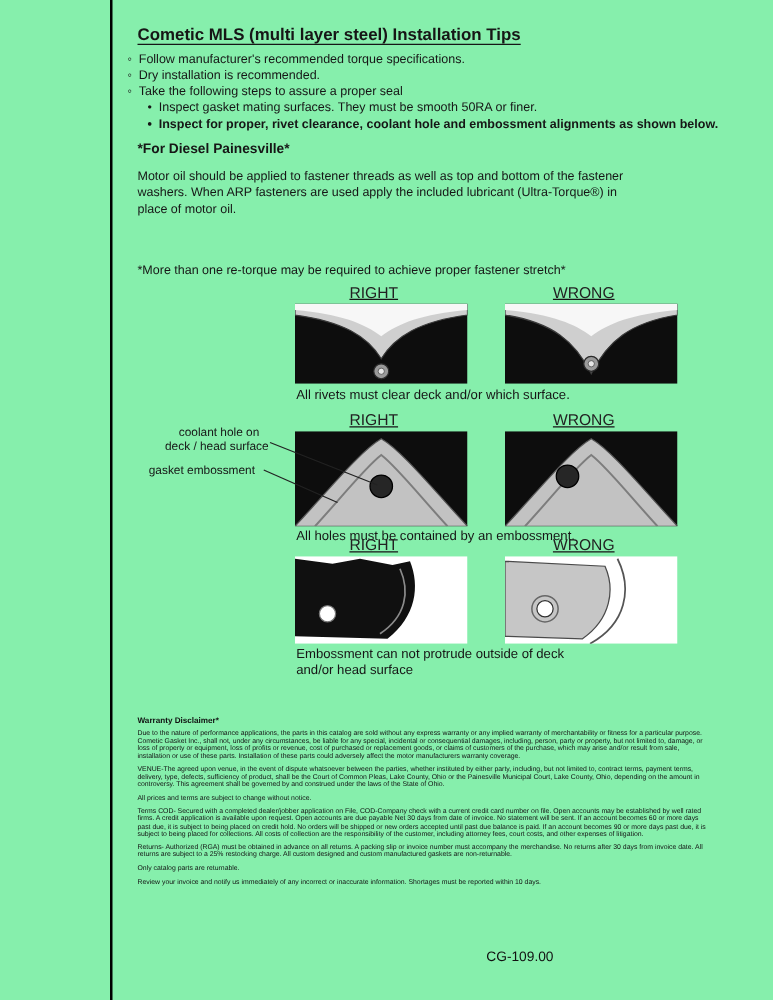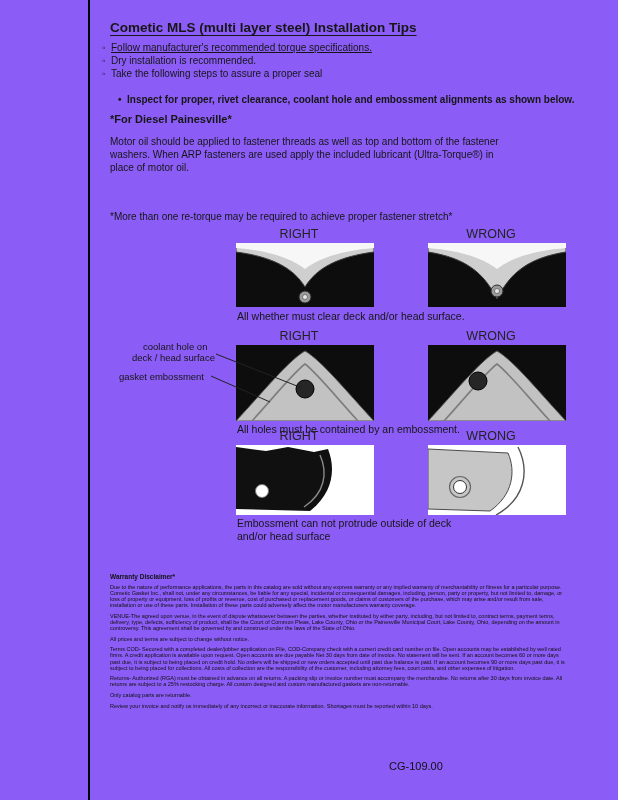--- a/index.html
+++ b/index.html
@@ -1,42 +1,42 @@
 <!DOCTYPE html>
 <html><head>
 <meta charset="utf-8">
 <style>
   html,body{margin:0;padding:0;background:#ffffff;}
   .page{
-    position:relative;width:618px;height:800px;background:#8b5cf6;
+    position:relative;width:618px;height:800px;background:#86efac;
     font-family:"Liberation Sans", sans-serif;color:#161616;overflow:hidden;
   }
   .left-rule{position:absolute;left:88px;top:0;width:2px;height:800px;background:#000;}
   .title{
     position:absolute;left:110px;top:20px;margin:0;
     font-size:13.5px;font-weight:bold;text-decoration:underline;text-underline-offset:3px;
   }
   .bullet,.subbullet{position:absolute;font-size:10px;line-height:12px;white-space:nowrap;}
   .bullet{left:102px;}
   .subbullet{left:118px;}
   .marker{display:inline-block;width:9px;}
-  .b1{top:42px;text-decoration:underline;}.b2{top:55px;}.b3{top:68px;}
+  .b1{top:42px;}.b2{top:55px;}.b3{top:68px;}
   .s1{top:81px;}.s2{top:94px;font-weight:bold;}
   .diesel{position:absolute;left:110px;top:113px;margin:0;font-size:11px;font-weight:bold;}
   .para{position:absolute;left:110px;margin:0;font-size:10px;line-height:13px;}
   .p1{top:135px;width:408px;}
   .p2{top:168px;width:400px;}
   .p3{top:210px;width:420px;}
   .diag-row{position:absolute;left:236px;width:282px;}
   .row1{top:227px;}
   .row2{top:329px;}
   .row3{top:429px;}
-  .dcol{position:absolute;top:0;width:126px;}
+  .dcol{position:absolute;top:0;width:126px;text-decoration:underline;}
   .dcol.right{left:0;}
-  .dcol.wrong{left:156px;padding-left:36px;}
+  .dcol.wrong{left:132px;padding-left:36px;}
   .dlabel{height:16px;text-align:center;font-size:12.5px;line-height:15px;color:#222;}
   .dcol svg{display:block;}
   .caption{position:absolute;left:237px;font-size:10.5px;line-height:12.5px;}
   .cap1{top:310px;width:280px;}
   .cap2{top:423px;width:280px;}
   .cap3{top:517px;width:236px;}
   .callout{position:absolute;font-size:9.5px;line-height:11px;white-space:nowrap;}
   .c1l1{left:143px;top:341px;}
   .c1l2{left:132px;top:352px;}
   .c2{left:119px;top:371px;}
@@ -56,20 +56,23 @@
 
   <div class="bullet b1">
     <span class="marker">◦</span><span>Follow manufacturer's recommended torque specifications.</span>
   </div>
   <div class="bullet b2">
     <span class="marker">◦</span><span>Dry installation is recommended.</span>
   </div>
   <div class="bullet b3">
     <span class="marker">◦</span><span>Take the following steps to assure a proper seal</span>
   </div>
+  <div class="subbullet s1">
+    <span class="marker">•</span><span>Inspect gasket mating surfaces.  They must be smooth 50RA or finer.</span>
+  </div>
   <div class="subbullet s2">
     <span class="marker">•</span><span>Inspect for proper, rivet clearance, coolant hole and embossment alignments as shown below.</span>
   </div>
 
   <h2 class="diesel">*For Diesel Painesville*</h2>
   <p class="para p1">Motor oil should be applied to fastener threads as well as top and bottom of the fastener washers. When ARP fasteners are used apply the included lubricant (Ultra-Torque®) in place of motor oil.</p>
   <p class="para p3">*More than one re-torque may be required to achieve proper fastener stretch*</p>
 
   <div class="diag-row row1">
     <div class="dcol right">
@@ -86,21 +89,21 @@
       <div class="dlabel">WRONG</div>
       <svg width="138" height="64" viewBox="0 0 138 64">
         <rect width="138" height="64" fill="#0d0d0d"></rect>
         <path d="M0,0 H138 V9 C100,15 82,30 69,56 C56,30 38,15 0,9 Z" fill="#cfcfcf" stroke="#3a3a3a" stroke-width="1"></path>
         <path d="M0,0 H138 V5 C102,8 82,16 69,26 C56,16 36,8 0,5 Z" fill="#f7f7f7"></path>
         <circle cx="69" cy="48" r="6" fill="#9a9a9a" stroke="#2a2a2a"></circle>
         <circle cx="69" cy="48" r="2.5" fill="#e6e6e6" stroke="#444" stroke-width="0.6"></circle>
       </svg>
     </div>
   </div>
-  <div class="caption cap1">All whether must clear deck and/or head surface.</div>
+  <div class="caption cap1">All rivets must clear deck and/or which surface.</div>
 
   <div class="diag-row row2">
     <div class="dcol right">
       <div class="dlabel">RIGHT</div>
       <svg width="138" height="76" viewBox="0 0 138 76">
         <rect width="138" height="76" fill="#0d0d0d"></rect>
         <path d="M0,76 C28,46 52,16 69,6 C86,16 110,46 138,76 Z" fill="#c2c2c2" stroke="#555"></path>
         <path d="M16,76 C38,52 57,28 69,19 C81,28 100,52 122,76" fill="none" stroke="#7d7d7d" stroke-width="1.6"></path>
         <circle cx="69" cy="44" r="9" fill="#262626" stroke="#000"></circle>
       </svg>

